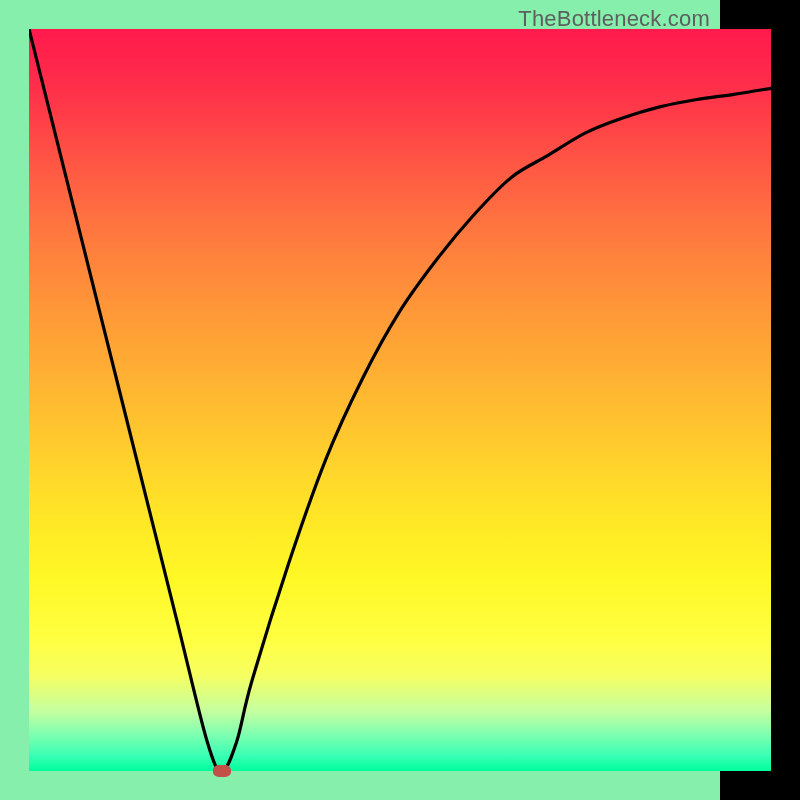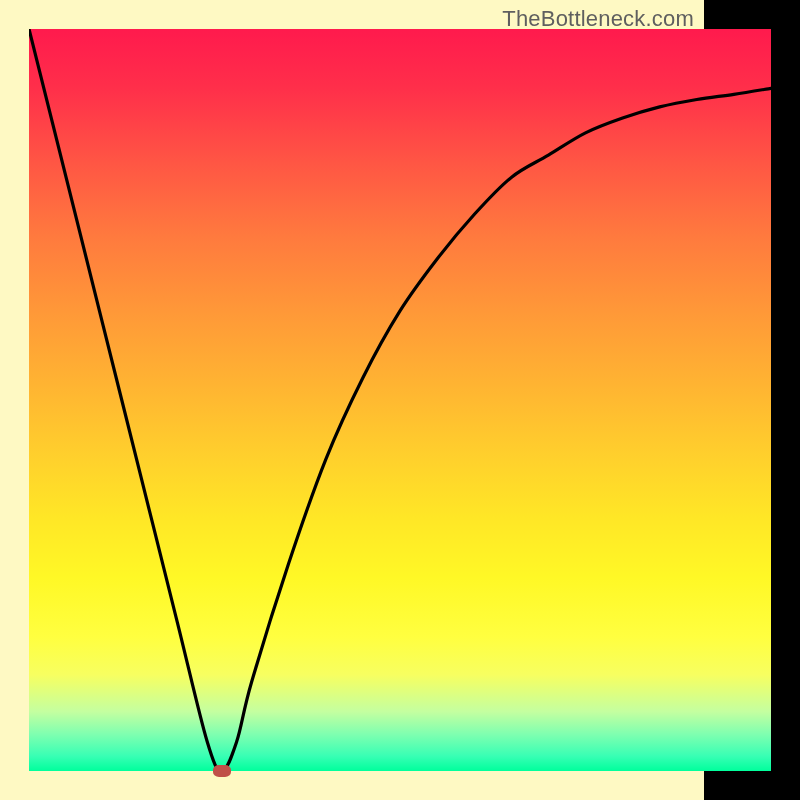--- a/index.html
+++ b/index.html
@@ -8,21 +8,22 @@
     width: 800px;
     height: 800px;
     overflow: hidden;
     font-family: Arial, Helvetica, sans-serif;
     background: #000;
   }
   .frame {
     position: relative;
     width: 704px;
     height: 800px;
-    background: #fef9c3;
+    background: #86efac;
+    padding-left: 16px;
   }
   .watermark {
     position: absolute;
     top: 6px;
     right: 10px;
     color: #5f5f5f;
     font-size: 22px;
     font-weight: 500;
     letter-spacing: 0.2px;
     z-index: 4;

